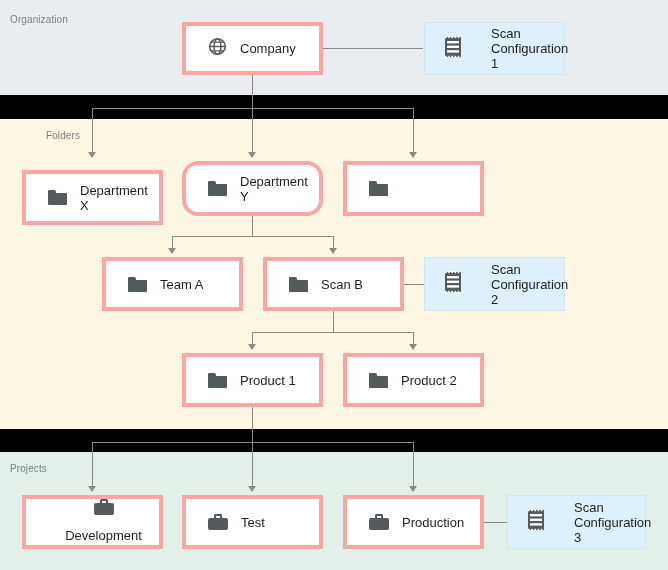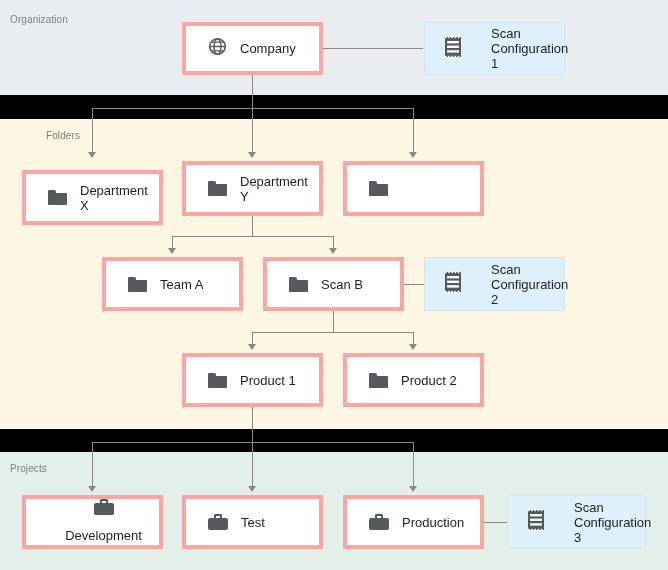--- a/index.html
+++ b/index.html
@@ -175,21 +175,21 @@
     </span>
     <span class="node-label">Scan
 Configuration 1</span>
   </div>
 
   <div class="node" style="left:22px;top:170px;width:141px;height:55px;">
     <span class="icon ico-folder"></span>
     <span class="node-label">Department X</span>
   </div>
 
-  <div class="node" style="left:182px;top:161px;width:141px;height:55px;">
+  <div class="node" style="left:182px;top:161px;width:141px;height:55px;border-radius:16px;">
     <span class="icon ico-folder"></span>
     <span class="node-label">Department Y</span>
   </div>
 
   <div class="node" style="left:343px;top:161px;width:141px;height:55px;">
     <span class="icon ico-folder"></span>
   </div>
 
   <div class="node" style="left:102px;top:257px;width:141px;height:54px;">
     <span class="icon ico-folder"></span>

